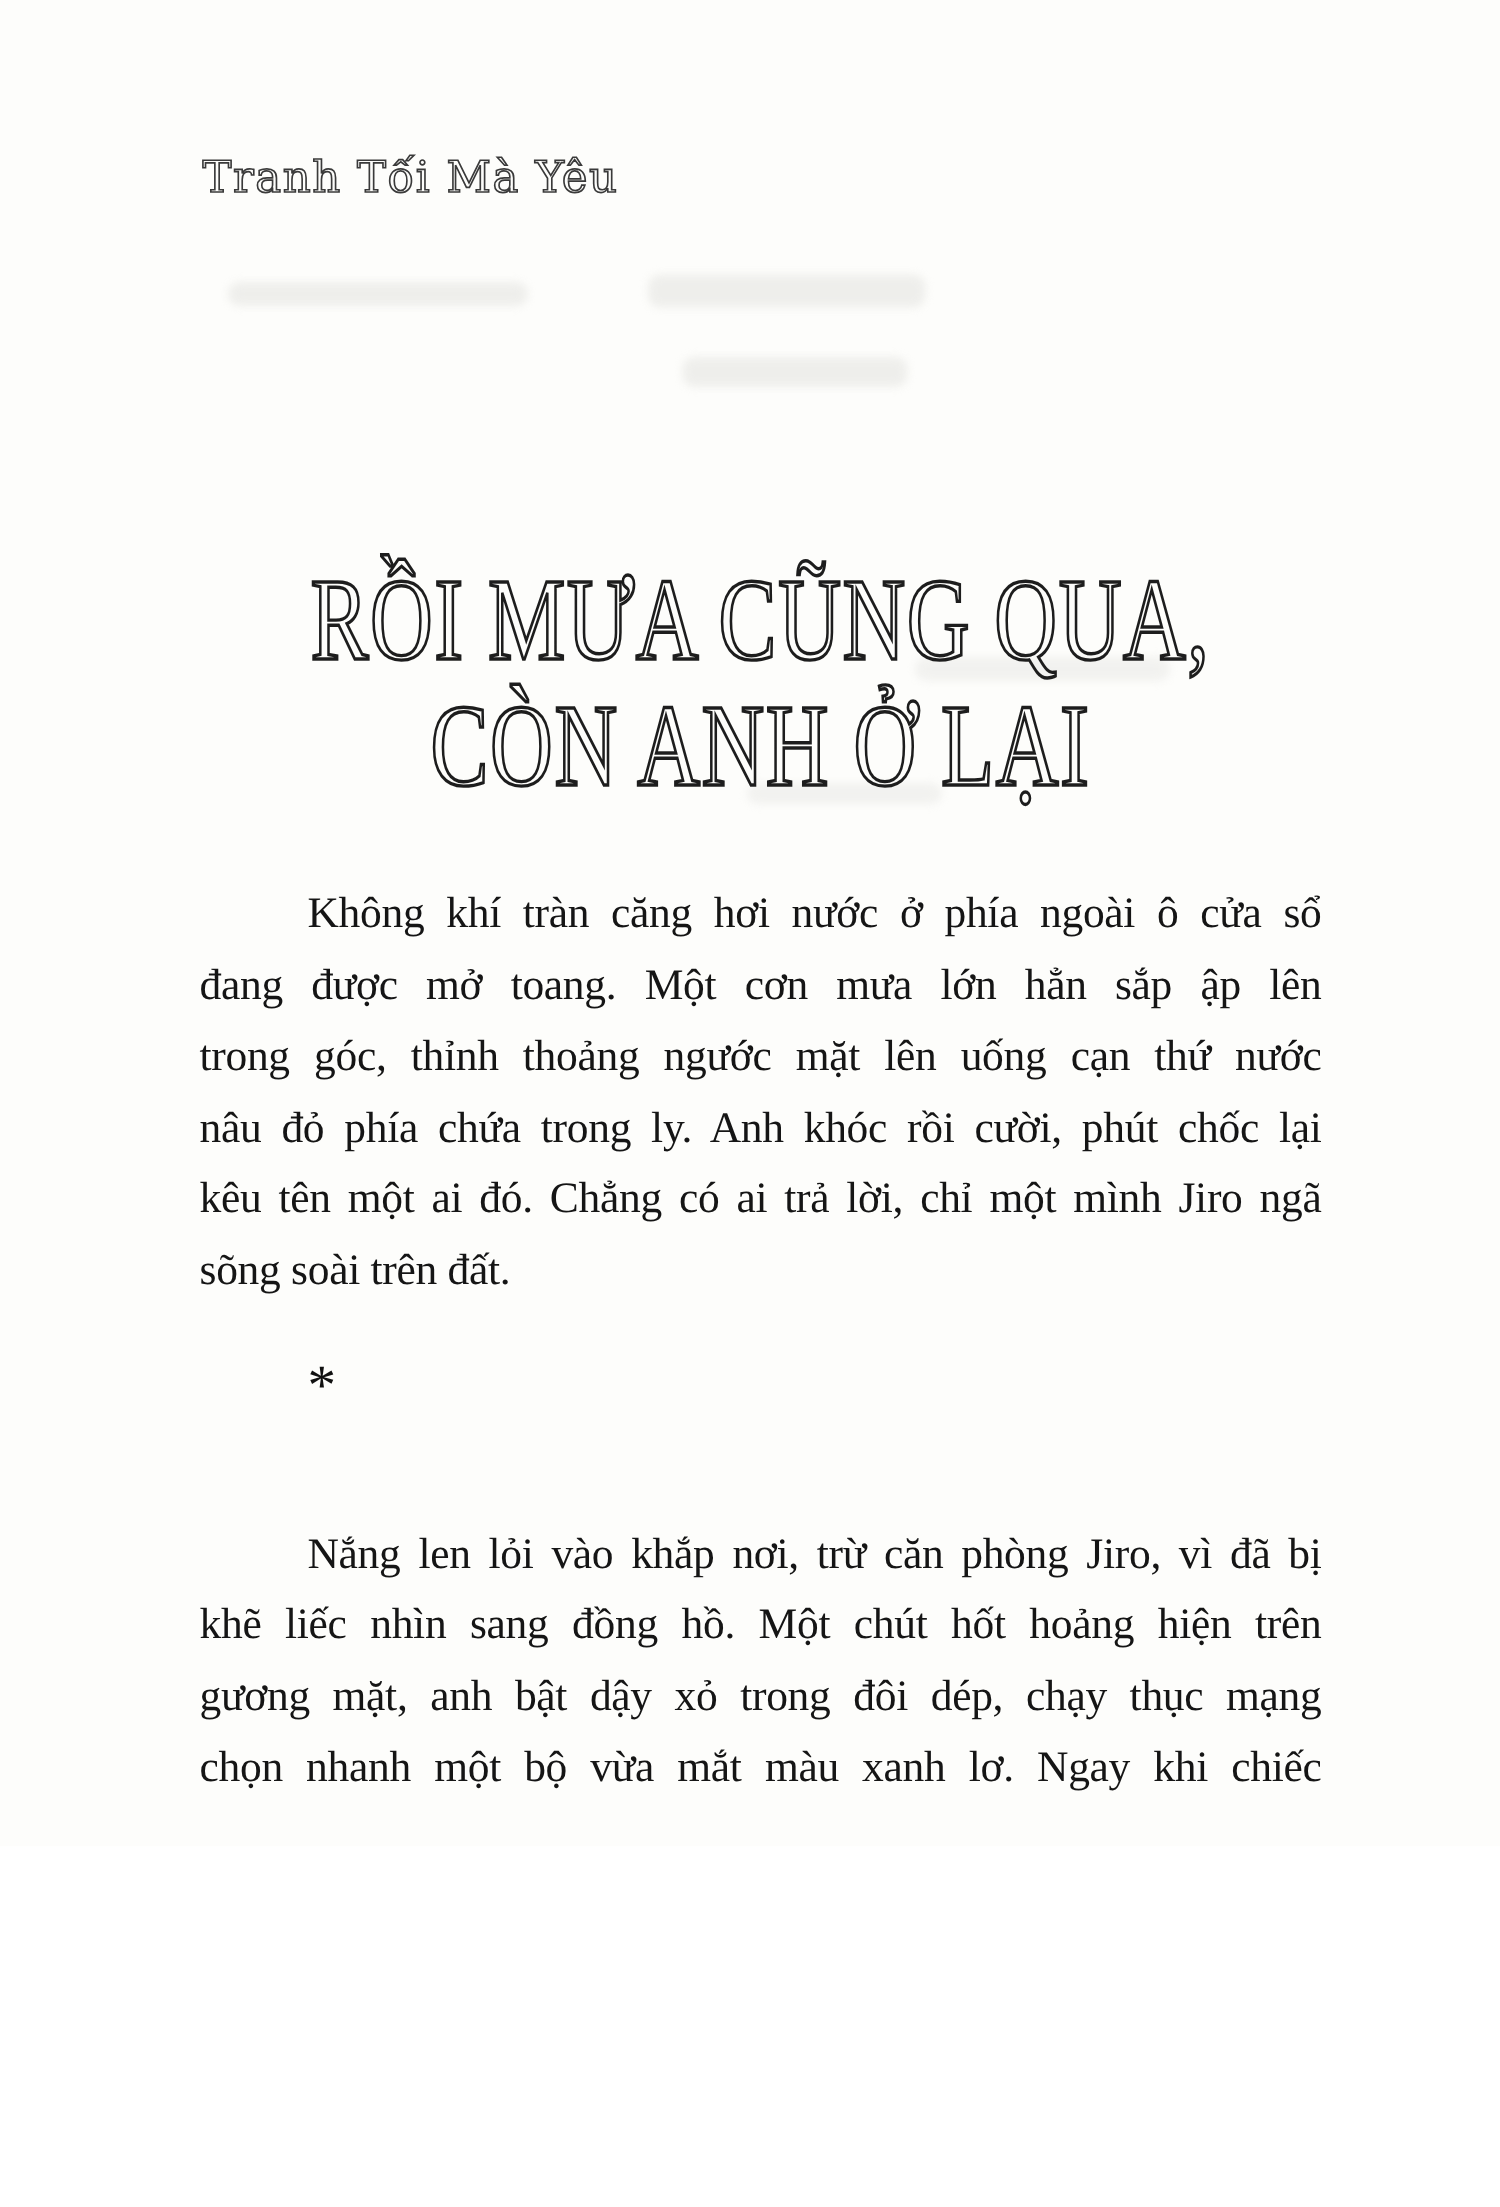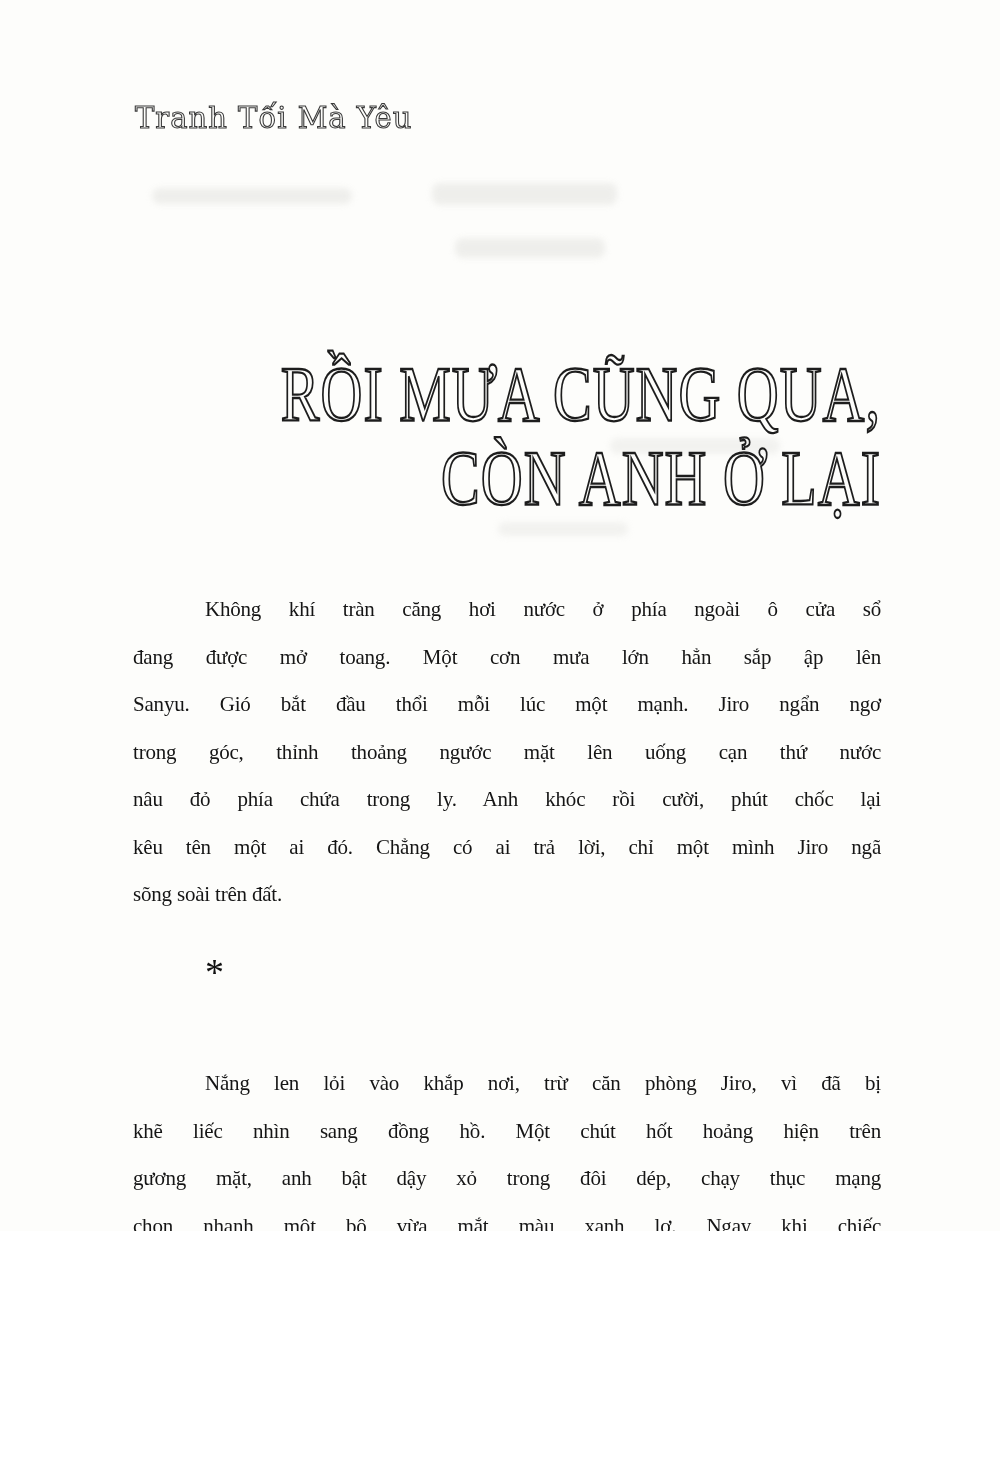--- a/index.html
+++ b/index.html
@@ -42,23 +42,23 @@
   .smudge.s1 { left:152px; top:188px; width:200px; height:16px; }
   .smudge.s2 { left:432px; top:183px; width:185px; height:22px; }
   .smudge.s3 { left:455px; top:238px; width:150px; height:20px; }
   .smudge.s4 { left:610px; top:438px; width:170px; height:16px; opacity:0.5; }
   .smudge.s5 { left:498px; top:522px; width:130px; height:14px; opacity:0.5; }
 
   
   .chapter-title {
     position:absolute;
     left:133px;
-    top:352px;
+    top:372px;
     width:748px;
-    text-align:right;
+    text-align:center;
   }
   .title-line {
     font-family:"Liberation Serif", serif;
     font-size:58px;
     height:84px;
     line-height:84px;
     letter-spacing:1px;
     transform:scaleY(1.35);
     transform-origin:center center;
     color:#1d1d1d;
@@ -72,21 +72,21 @@
   }
 
   
   .body-text {
     position:absolute;
     left:133px;
     top:586px;
     width:748px;
   }
   .bodyline {
-    font-size:21px;
+    font-size:29px;
     letter-spacing:-0.2px;
     height:47.5px;
     line-height:47.5px;
     white-space:nowrap;
     text-align:justify;
     text-align-last:justify;
     color:#151515;
   }
   .bodyline.indent { padding-left:72px; }
   .bodyline.no-justify { text-align-last:left; }
@@ -135,21 +135,20 @@
 
   <div class="chapter-title">
     <div class="title-line">RỒI MƯA CŨNG QUA,</div>
     <div class="title-line">CÒN ANH Ở LẠI</div>
   </div>
 
   <div class="body-text">
     <div class="paragraph first">
         <div class="bodyline indent">Không khí tràn căng hơi nước ở phía ngoài ô cửa sổ</div>
         <div class="bodyline">đang được mở toang. Một cơn mưa lớn hẳn sắp ập lên</div>
-        <div class="bodyline">Sanyu. Gió bắt đầu thổi mỗi lúc một mạnh. Jiro ngẩn ngơ</div>
         <div class="bodyline">trong góc, thỉnh thoảng ngước mặt lên uống cạn thứ nước</div>
         <div class="bodyline">nâu đỏ phía chứa trong ly. Anh khóc rồi cười, phút chốc lại</div>
         <div class="bodyline">kêu tên một ai đó. Chẳng có ai trả lời, chỉ một mình Jiro ngã</div>
         <div class="bodyline no-justify">sõng soài trên đất.</div>
       </div>
 
     <div class="divider">*</div>
 
     <div class="paragraph second">
         <div class="bodyline indent">Nắng len lỏi vào khắp nơi, trừ căn phòng Jiro, vì đã bị</div>

